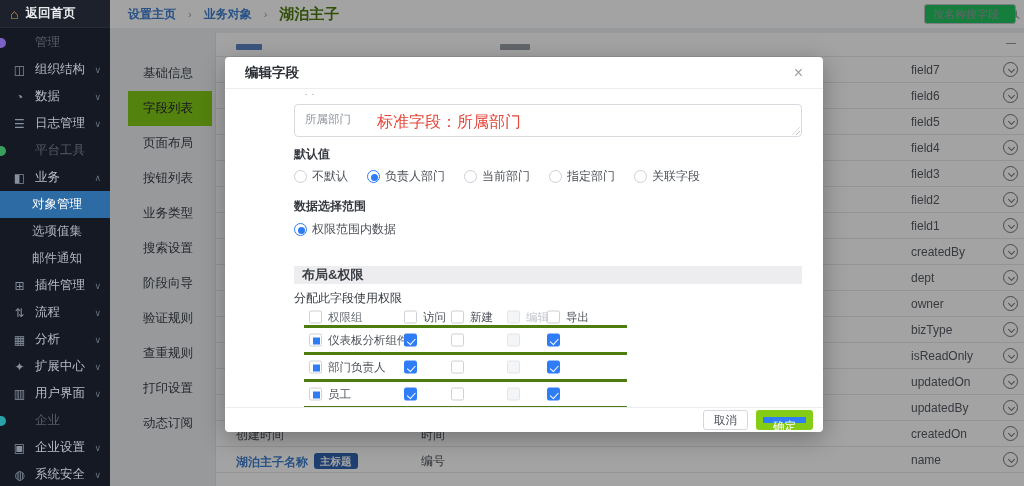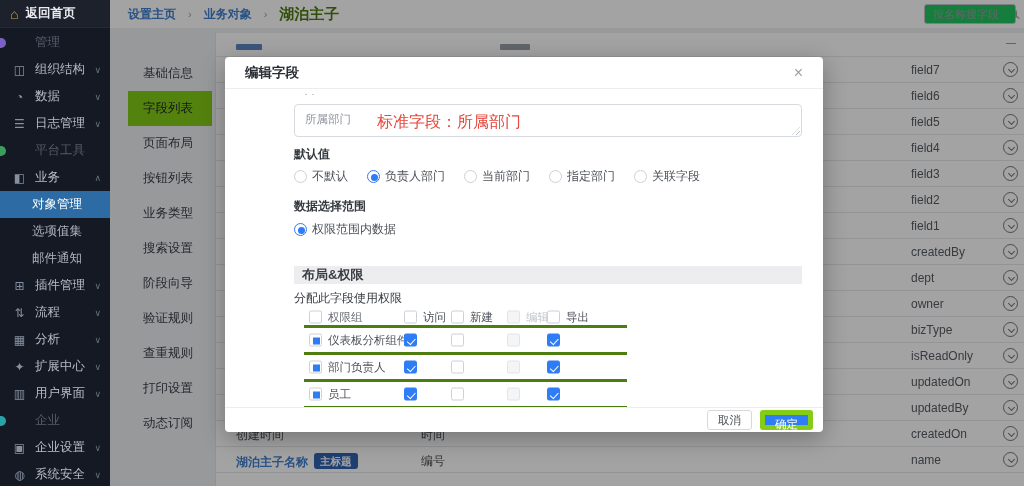--- a/index.html
+++ b/index.html
@@ -102,21 +102,21 @@
   .cb { position:relative; width:13px; height:13px; border:1px solid #ccd1d7; border-radius:2px; background:#fff; cursor:pointer; }
   .cb.on { background:#2e7cf6; border-color:#2e7cf6; }
   .cb.on::after { content:""; position:absolute; left:4px; top:1.5px; width:3.5px; height:6.5px;
                   border-right:1.5px solid #fff; border-bottom:1.5px solid #fff; transform:rotate(42deg); }
   .cb.ind::after { content:""; position:absolute; left:3px; top:3px; width:7px; height:7px; background:#2e7cf6; }
   .cb.dis { background:#f4f5f7; border-color:#e2e4e8; }
   .m-foot { position:absolute; left:0; right:0; bottom:0; height:25px; border-top:1px solid #ebedf0;
             display:flex; align-items:center; justify-content:flex-end; gap:8px; padding-right:10px; }
   .btn { height:20px; padding:0 10px; font-size:11.5px; border-radius:3px; cursor:pointer; font-family:inherit; line-height:18px; }
   .btn.ghost { background:#fff; border:1px solid #d5d8dd; color:#4c5158; }
-  .btn.primary { background:#2e7cf6; border:5px solid #84cc16; color:#fff;text-align:center; }
+  .btn.primary { background:#2e7cf6; border:7px solid #84cc16; color:#fff;text-align:center; }
 </style>
 </head>
 <body>
 
 <div class="app">
 
   <aside class="sidebar">
     <div class="side-header">
       <span class="home-ic">⌂</span>
       <span>返回首页</span>

